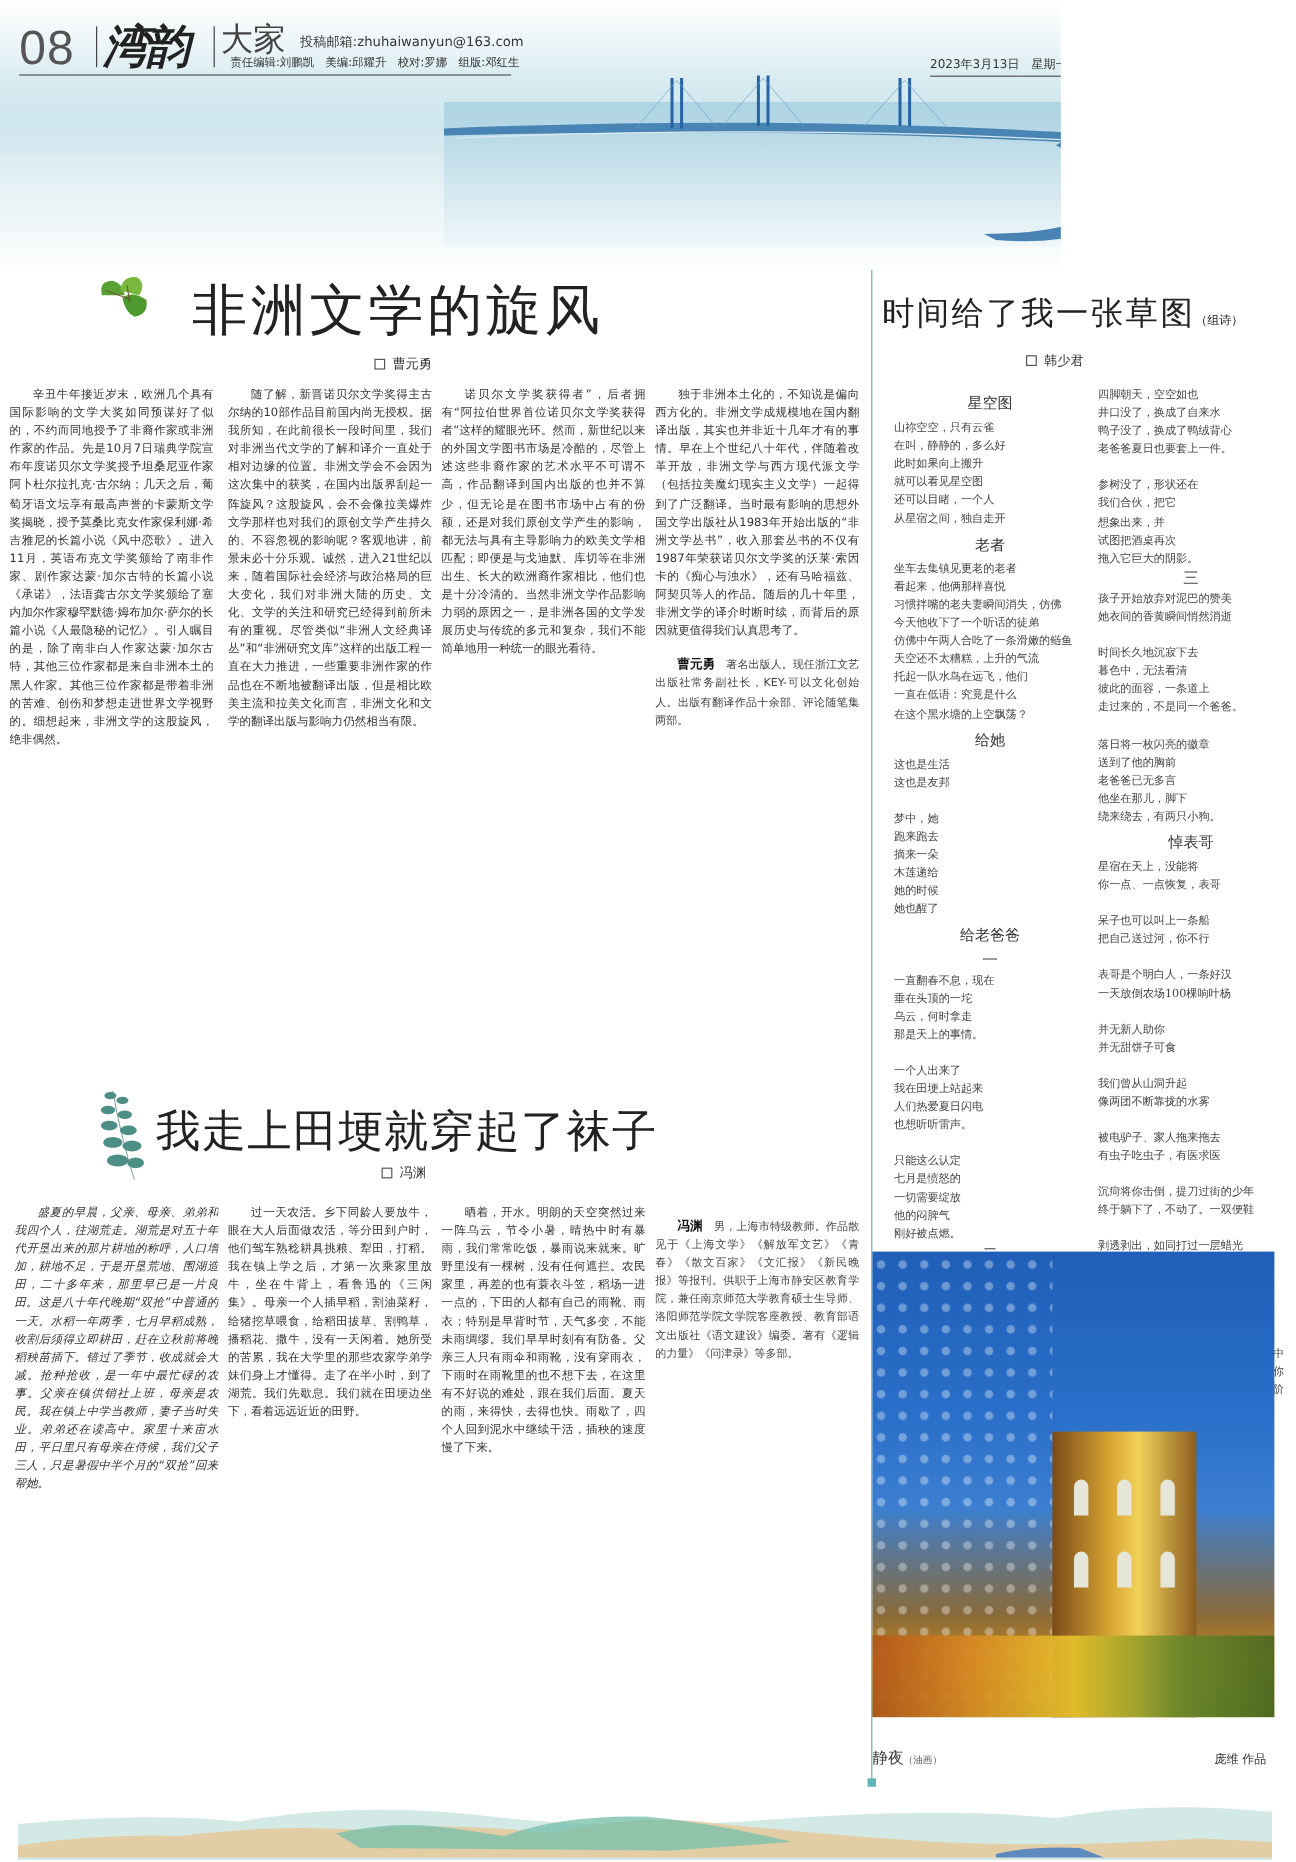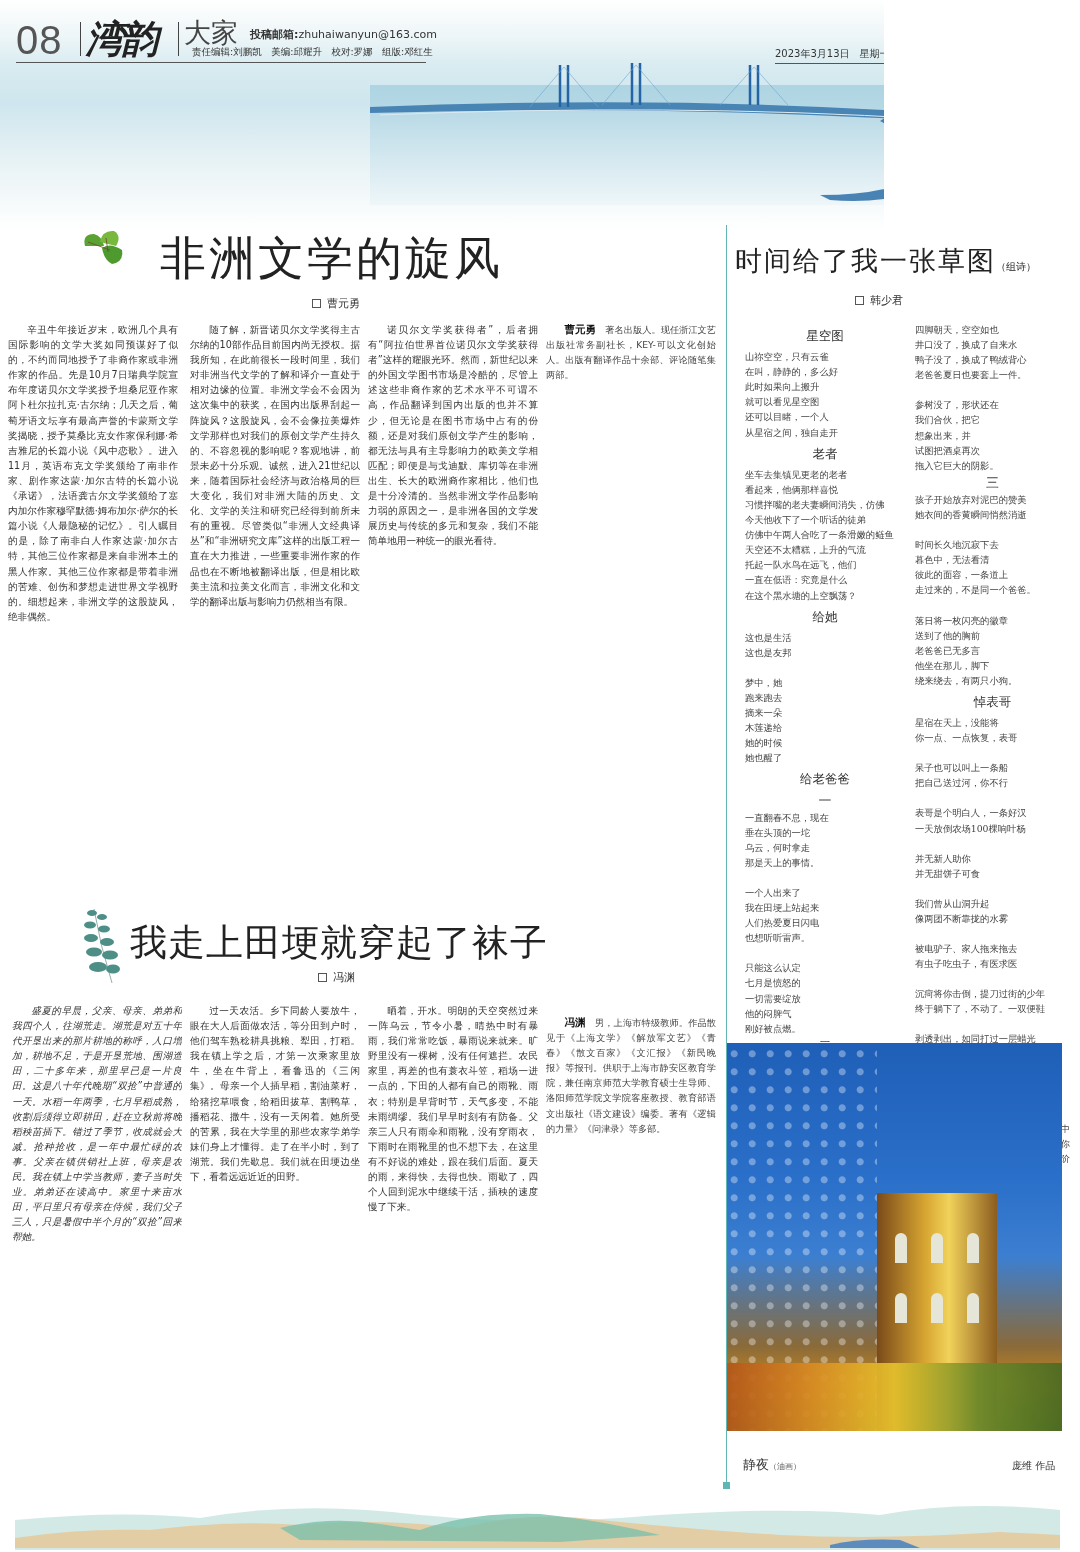--- a/index.html
+++ b/index.html
@@ -14,21 +14,21 @@
   }
   .bridge {
     position: absolute; left: 370px; top: 55px; width: 710px; height: 150px;
   }
   .masthead { position: absolute; left: 0; top: 0; width: 1080px; height: 70px; }
   .page-no { position: absolute; left: 16px; top: 18px; font-family: "Liberation Sans", sans-serif; font-size: 40px; color: #555; font-weight: 300; letter-spacing: 1px; }
   .vsep { position: absolute; top: 22px; width: 1px; height: 34px; background: #444; }
   .section-logo { position: absolute; left: 86px; top: 14px; font-family: "DejaVu Serif", serif; font-size: 38px; color: #222; font-style: italic; font-weight: bold; letter-spacing: -4px; }
   .col-name { position: absolute; left: 184px; top: 15px; font-family: "DejaVu Serif", serif; font-size: 27px; color: #444; }
   .email-line { position: absolute; left: 250px; top: 27px; font-size: 11px; color: #333; }
-  .email-line .lbl { font-weight: bold; }
+  .email-line .lbl { font-weight: normal; }
   .staff-line { position: absolute; left: 192px; top: 46px; font-size: 9.5px; color: #333; word-spacing: 6px; }
   .mast-rule-left { position: absolute; left: 16px; top: 62px; width: 410px; height: 1px; background: #555; }
   .date-line { position: absolute; left: 775px; top: 47px; font-size: 10px; color: #333; }
   .date-line span + span { margin-left: 10px; }
   .paper-logo { position: absolute; left: 900px; top: 16px; font-family: Liberation Serif, serif; font-size: 36px; color: #d51e24; font-style: italic; font-weight: bold; letter-spacing: 2px; }
   .mast-rule-right { position: absolute; left: 775px; top: 63px; width: 285px; height: 1px; background: #555; }
 
   
   .title { position: absolute; font-family: "DejaVu Serif", serif; color: #222; white-space: nowrap; }
   .byline { position: absolute; font-size: 11px; color: #333; white-space: nowrap; }
@@ -79,21 +79,21 @@
     background: linear-gradient(180deg, #1f5fb8 0%, #2a6fc9 35%, #3c7fd1 55%, #8a6a3a 78%, #c3861f 88%, #6b7a1e 100%); }
   .painting .building { position: absolute; left: 150px; top: 150px; width: 120px; height: 240px;
     background: linear-gradient(90deg, #7a4a1a 0%, #d7a531 40%, #f1d25a 60%, #8c5d1f 100%); }
   .painting .window { position: absolute; width: 12px; height: 30px; background: #e6e6d8; border-radius: 6px 6px 0 0; }
   .painting .tree { position: absolute; left: 0; top: 0; width: 150px; height: 388px;
     background: radial-gradient(circle at 40% 60%, rgba(255,255,255,0.35) 0 3px, transparent 4px) 0 0/18px 18px; }
   .painting .ground { position: absolute; left: 0; top: 320px; width: 335px; height: 68px;
     background: linear-gradient(90deg, #b3561a, #d78a23, #e6c22c, #6c8a2a, #4a6a22); opacity: 0.92; }
   .caption { position: absolute; top: 1456px; font-size: 13px; color: #333; }
   .caption small { font-size: 8px; color: #555; }
-  .cap-title { left: 727px; margin-left: 16px; }
+  .cap-title { left: 727px; }
   .cap-artist { left: 1012px; font-size: 10px; top: 1459px; }
 
   
   .leaf-icon { position: absolute; }
   .footer-mountains { position: absolute; left: 0; top: 1490px; width: 1080px; height: 60px; }
 </style>
 </head>
 <body>
 
 <div class="banner">
@@ -149,21 +149,22 @@
 <div class="col a1c1">
     <p>辛丑牛年接近岁末，欧洲几个具有国际影响的文学大奖如同预谋好了似的，不约而同地授予了非裔作家或非洲作家的作品。先是10月7日瑞典学院宣布年度诺贝尔文学奖授予坦桑尼亚作家阿卜杜尔拉扎克·古尔纳；几天之后，葡萄牙语文坛享有最高声誉的卡蒙斯文学奖揭晓，授予莫桑比克女作家保利娜·希吉雅尼的长篇小说《风中恋歌》。进入11月，英语布克文学奖颁给了南非作家、剧作家达蒙·加尔古特的长篇小说《承诺》，法语龚古尔文学奖颁给了塞内加尔作家穆罕默德·姆布加尔·萨尔的长篇小说《人最隐秘的记忆》。引人瞩目的是，除了南非白人作家达蒙·加尔古特，其他三位作家都是来自非洲本土的黑人作家。其他三位作家都是带着非洲的苦难、创伤和梦想走进世界文学视野的。细想起来，非洲文学的这股旋风，绝非偶然。</p>
   </div>
 <div class="col a1c2">
     <p>随了解，新晋诺贝尔文学奖得主古尔纳的10部作品目前国内尚无授权。据我所知，在此前很长一段时间里，我们对非洲当代文学的了解和译介一直处于相对边缘的位置。非洲文学会不会因为这次集中的获奖，在国内出版界刮起一阵旋风？这股旋风，会不会像拉美爆炸文学那样也对我们的原创文学产生持久的、不容忽视的影响呢？客观地讲，前景未必十分乐观。诚然，进入21世纪以来，随着国际社会经济与政治格局的巨大变化，我们对非洲大陆的历史、文化、文学的关注和研究已经得到前所未有的重视。尽管类似“非洲人文经典译丛”和“非洲研究文库”这样的出版工程一直在大力推进，一些重要非洲作家的作品也在不断地被翻译出版，但是相比欧美主流和拉美文化而言，非洲文化和文学的翻译出版与影响力仍然相当有限。</p>
   </div>
 <div class="col a1c3">
     <p>诺贝尔文学奖获得者”，后者拥有“阿拉伯世界首位诺贝尔文学奖获得者”这样的耀眼光环。然而，新世纪以来的外国文学图书市场是冷酷的，尽管上述这些非裔作家的艺术水平不可谓不高，作品翻译到国内出版的也并不算少，但无论是在图书市场中占有的份额，还是对我们原创文学产生的影响，都无法与具有主导影响力的欧美文学相匹配；即便是与戈迪默、库切等在非洲出生、长大的欧洲裔作家相比，他们也是十分冷清的。当然非洲文学作品影响力弱的原因之一，是非洲各国的文学发展历史与传统的多元和复杂，我们不能简单地用一种统一的眼光看待。</p>
   </div>
 <div class="col a1c4">
-  <p class="bio" style=""><b>曹元勇</b>　<span>著名出版人。现任浙江文艺出版社常务副社长，KEY-可以文化创始人。出版有翻译作品十余部、评论随笔集两部。</span></p>
+  <p>独于非洲本土化的，不知说是偏向西方化的。非洲文学成规模地在国内翻译出版，其实也并非近十几年才有的事情。早在上个世纪八十年代，伴随着改革开放，非洲文学与西方现代派文学（包括拉美魔幻现实主义文学）一起得到了广泛翻译。当时最有影响的思想外国文学出版社从1983年开始出版的“非洲文学丛书”，收入那套丛书的不仅有1987年荣获诺贝尔文学奖的沃莱·索因卡的《痴心与浊水》，还有马哈福兹、阿契贝等人的作品。随后的几十年里，非洲文学的译介时断时续，而背后的原因就更值得我们认真思考了。</p>
+  <p class="bio" style="margin-top:14px"><b>曹元勇</b>　<span>著名出版人。现任浙江文艺出版社常务副社长，KEY-可以文化创始人。出版有翻译作品十余部、评论随笔集两部。</span></p>
 </div>
 
 <div class="title t2"><span>时间给了我一张草图</span><small>（组诗）</small></div>
 <div class="byline b2"><span class="box"></span><span>韩少君</span></div>
 
 <div class="poem-col pc1" id="poem-col-1">
     <div class="ph">星空图</div>
     <div>山祢空空，只有云雀</div>
     <div>在叫，静静的，多么好</div>
     <div>此时如果向上搬升</div>

